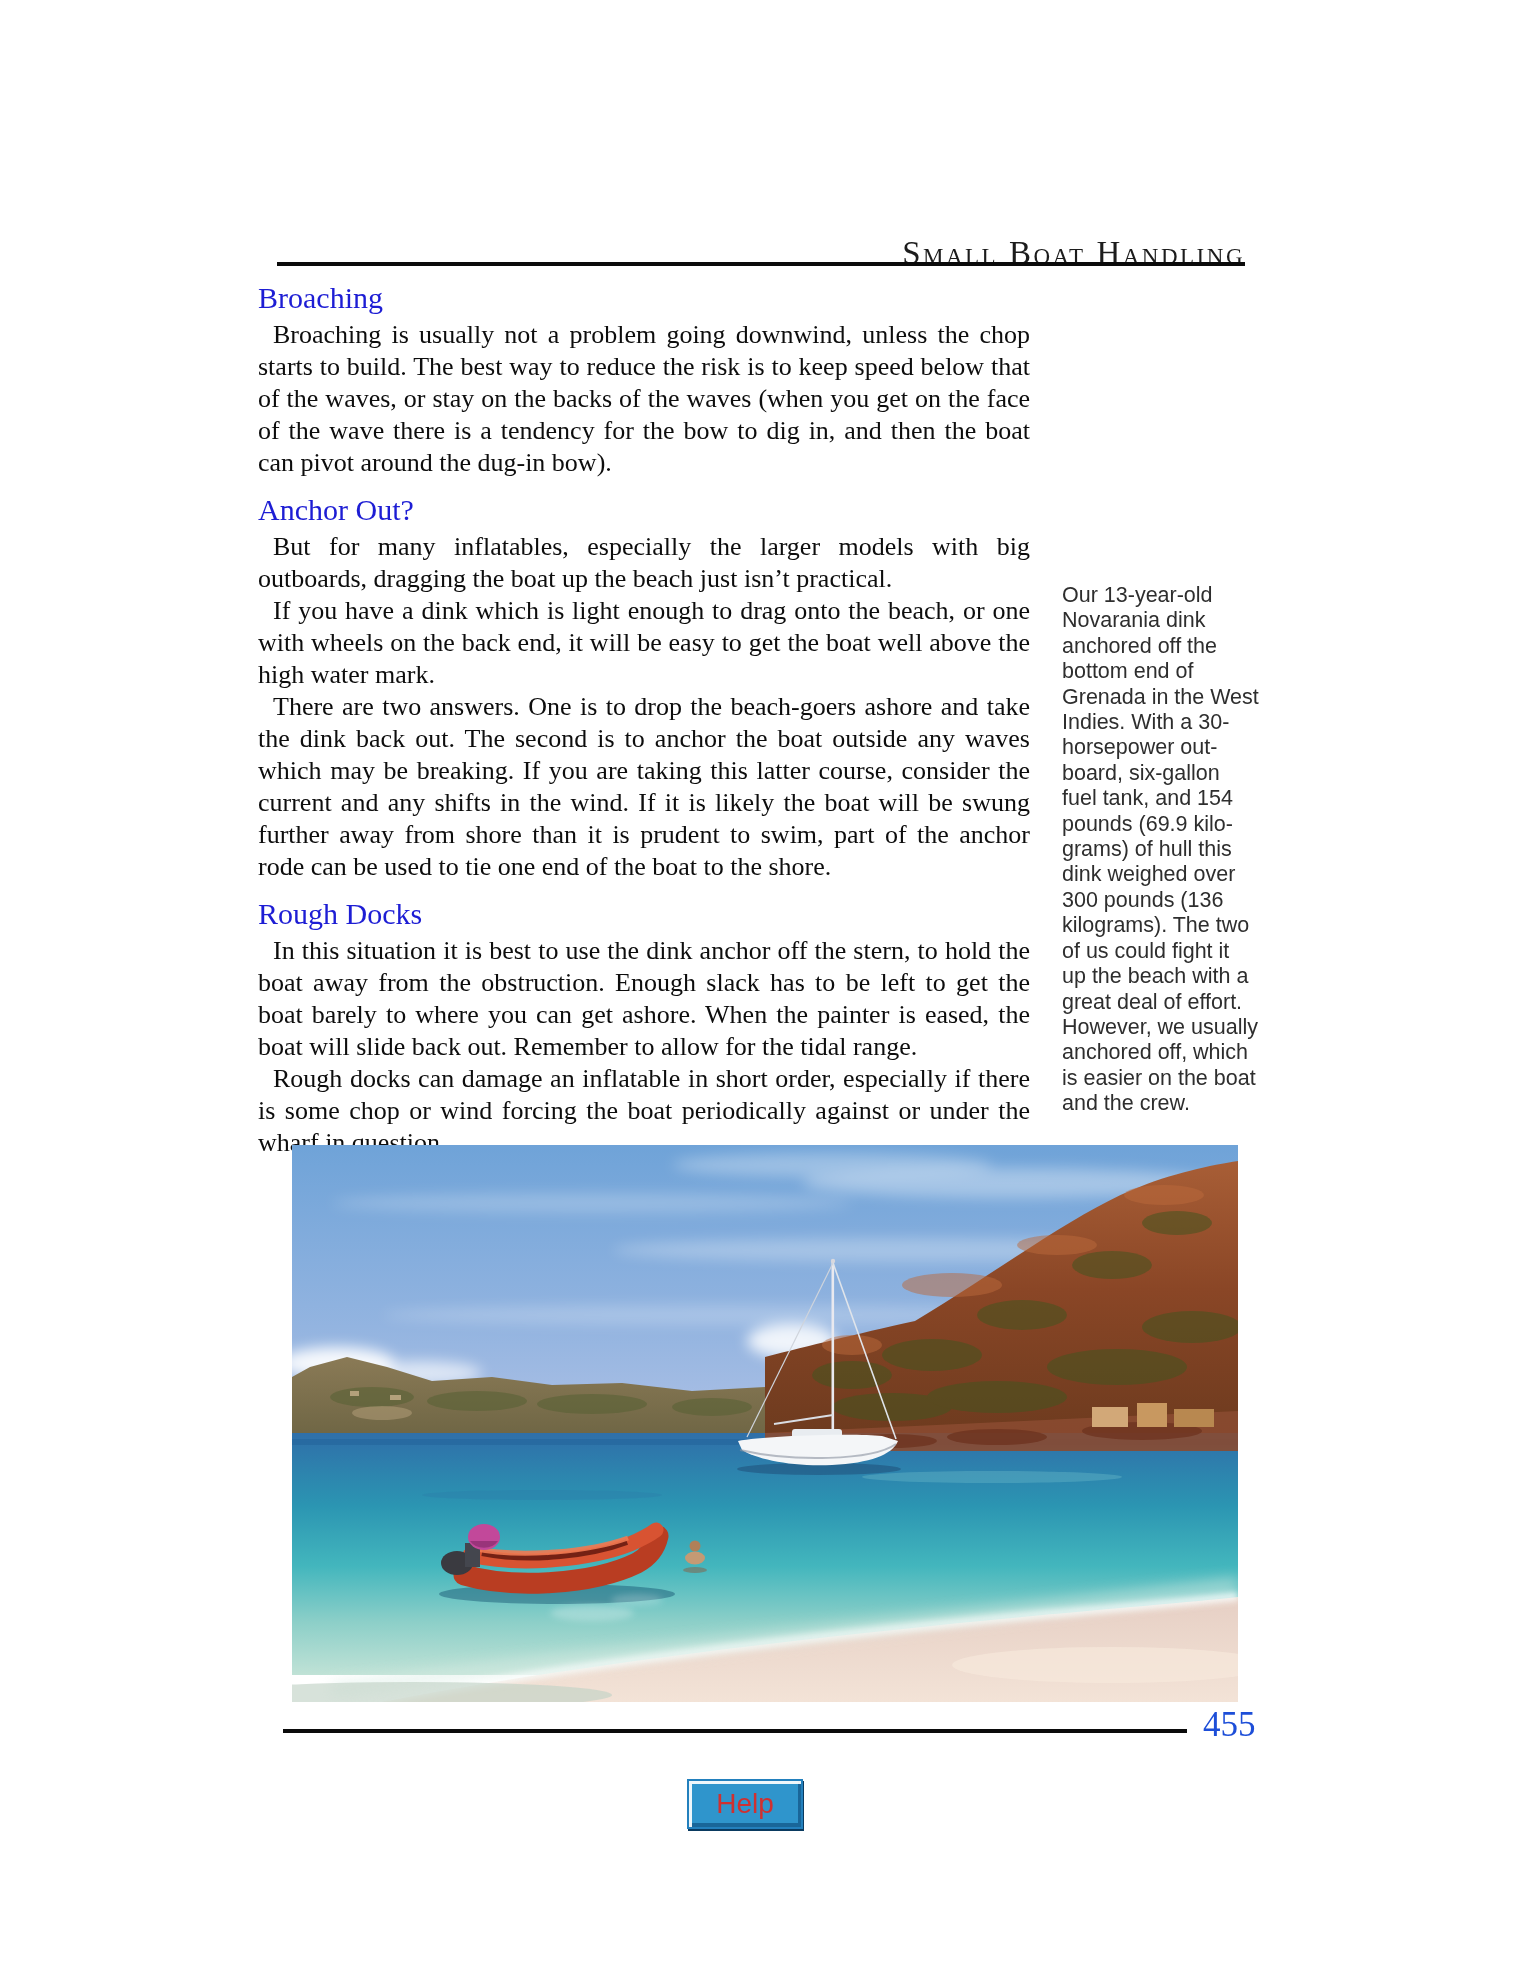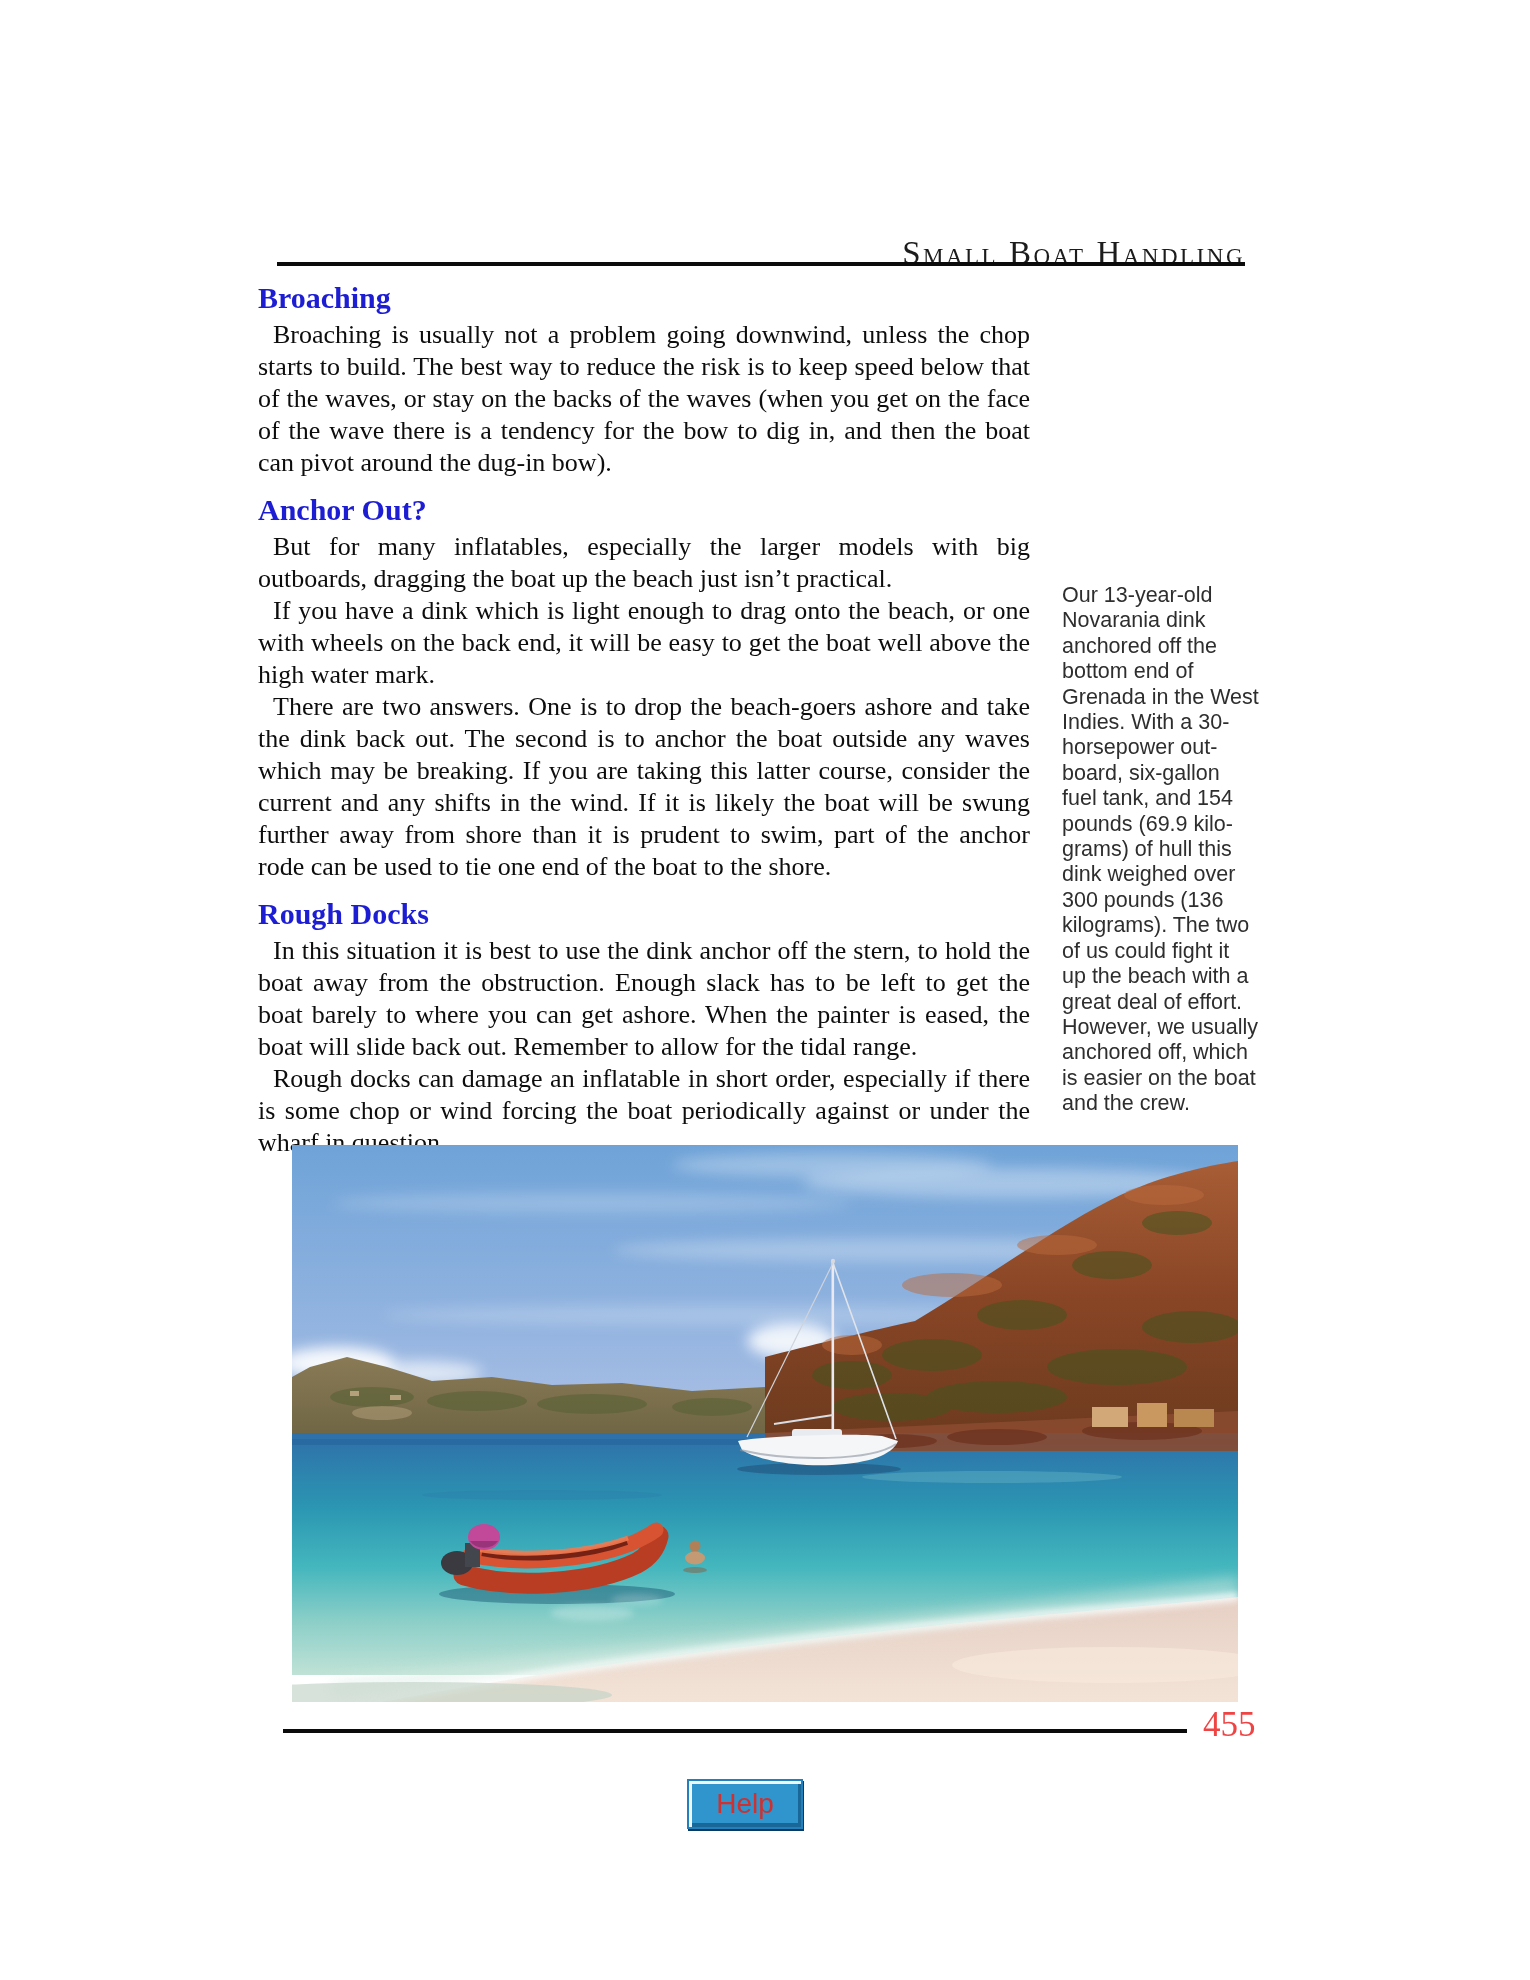--- a/index.html
+++ b/index.html
@@ -19,21 +19,21 @@
   }
   .rule-top {
     position:absolute; left:277px; top:262px; width:968px; height:4px;
     background:#0b0b0b;
   }
 
   .article {
     position:absolute; left:258px; top:281px; width:772px; color:#0d0d0d;
   }
   .section-heading {
-    font-family:"Liberation Serif", serif; font-weight:700;
+    font-family:"Liberation Serif", serif; font-weight:400;
     color:var(--heading-color,#1d1dd4);
     font-size:30px; line-height:34px; margin:14px 0 4px 0;
   }
   .section-heading:first-child { margin-top:0; }
   .body-para {
     font-size:26px; line-height:32px; text-align:justify;
     text-indent:15px; color:#0d0d0d;
   }
 
   .photo-caption {
@@ -47,21 +47,21 @@
     position:absolute; left:292px; top:1145px; width:946px; height:557px;
     display:block;
   }
 
   .rule-bottom {
     position:absolute; left:283px; top:1729px; width:904px; height:4px;
     background:#0b0b0b;
   }
   .page-number {
     position:absolute; left:1203px; top:1705px; font-size:35px;
-    color:#ef4444; font-family:"Liberation Serif", serif;
+    color:#1d4ed8; font-family:"Liberation Serif", serif;
   }
 
   .help-button {
     position:absolute; left:687px; top:1779px; width:116px; height:50px;
     background:var(--help-bg,#2f95cc);
     border:2px solid #2380bd;
     box-shadow: inset 3px 3px 0 rgba(255,255,255,0.92),
                 inset -3px -4px 0 rgba(8,64,112,0.55),
                 1px 2px 0 #0a3a60;
     color:var(--help-text,#d03030);

